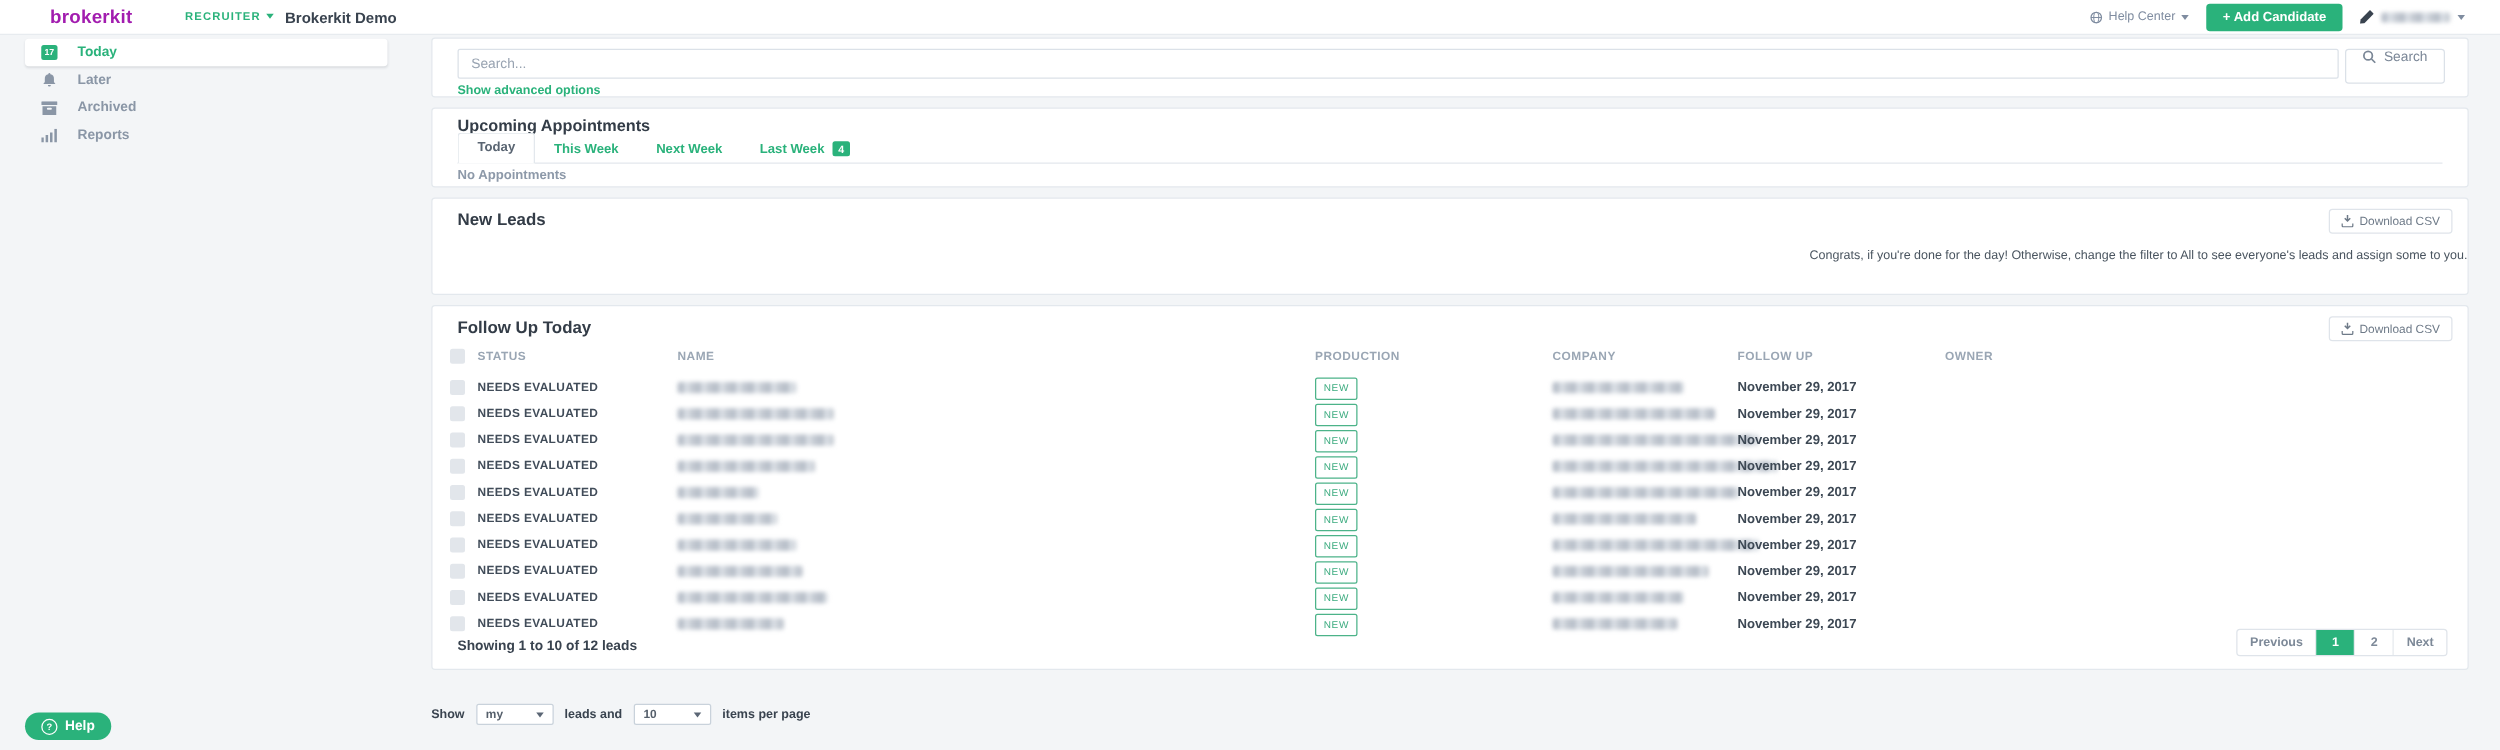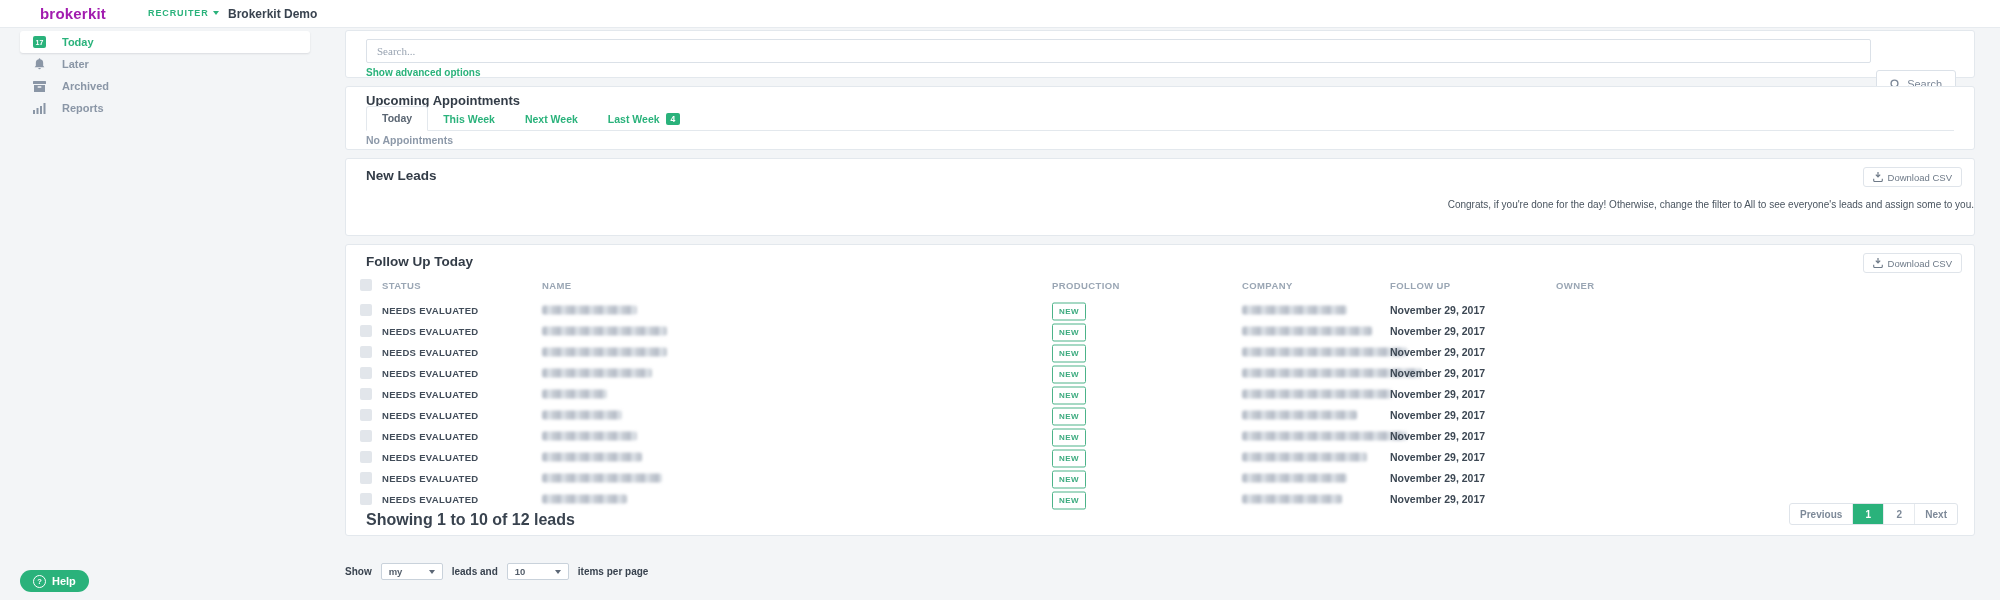--- a/index.html
+++ b/index.html
@@ -29,24 +29,24 @@
   .side-icon{width:15px;display:flex;justify-content:center;align-items:center;}
   .cal-icon{width:13px;height:12px;background:#2ab27b;border-radius:2px;color:#fff;font-size:7px;font-weight:bold;display:flex;align-items:center;justify-content:center;line-height:1;}
 
   
   .card{position:absolute;left:345px;width:1630px;background:#fff;border:1px solid #e3e8ed;border-radius:3px;box-sizing:border-box;}
   .card-title{position:absolute;left:20px;top:9px;font-size:13.5px;font-weight:bold;color:#333c47;}
   .csv-btn{position:absolute;right:12px;top:8px;height:20px;display:flex;align-items:center;gap:5px;background:#fff;border:1px solid #dfe4ea;border-radius:3px;color:#6e7a88;font-size:9.5px;padding:0 9px;cursor:pointer;font-family:inherit;}
 
   
   .card.search{top:30px;height:48px;}
-  .search-input{position:absolute;left:20px;top:8px;width:1505px;height:24px;box-sizing:border-box;border:1px solid #dbe1e8;border-radius:2px;padding:0 10px;font-size:11px;color:#39434f;font-family:Liberation Serif, serif;}
+  .search-input{position:absolute;left:20px;top:8px;width:1505px;height:24px;box-sizing:border-box;border:1px solid #dbe1e8;border-radius:2px;padding:0 10px;font-size:11px;color:#39434f;font-family:Liberation Sans, sans-serif;}
   .search-input::placeholder{color:#98a3b1;}
   .advanced-link{position:absolute;left:20px;top:36px;font-size:10px;color:#2ab27b;font-weight:bold;cursor:pointer;}
-  .search-btn{position:absolute;right:18px;top:8px;height:28px;display:flex;align-items:center;gap:6px;background:#fff;border:1px solid #dbe1e8;border-radius:3px;color:#7b8797;font-size:11px;padding:0 13px;cursor:pointer;font-family:inherit;margin-top:31px;}
+  .search-btn{position:absolute;right:18px;top:8px;height:28px;display:flex;align-items:flex-start;gap:6px;background:#fff;border:1px solid #dbe1e8;border-radius:3px;color:#7b8797;font-size:11px;padding:0 13px;cursor:pointer;font-family:inherit;}
 
   
   .card.appts{top:86px;height:64px;}
   .tabs{position:absolute;left:20px;right:20px;top:20px;height:23px;border-bottom:1px solid #e3e8ed;display:flex;align-items:flex-end;}
   .tab{display:flex;align-items:center;gap:6px;font-size:10.5px;font-weight:bold;color:#2ab27b;padding:5px 15px 6px;cursor:pointer;margin-bottom:-1px;}
   .tab.active{background:#fff;border:1px solid #e3e8ed;border-bottom:1px solid #fff;border-radius:3px 3px 0 0;color:#5a6572;}
   .tab-badge{background:#2ab27b;color:#fff;font-size:8.5px;font-weight:bold;border-radius:2px;padding:1.5px 5px;line-height:1;}
   .no-appts{position:absolute;left:20px;top:47px;font-size:10.5px;font-weight:bold;color:#8d99a9;}
 
   
@@ -61,22 +61,22 @@
   .cb{width:12px;height:12px;background:#e2e6eb;border-radius:2px;cursor:pointer;}
   .rows{position:absolute;left:0;top:54px;width:100%;}
   .lead-row{position:relative;height:21px;width:100%;}
   .lead-row .cell{position:absolute;top:50%;transform:translateY(-50%);}
   .c-cb{left:14px;}
   .c-status{left:36px;font-size:9.5px;font-weight:bold;color:#414c59;letter-spacing:.3px;}
   .c-name{left:196px;}
   .c-prod{left:706px;}
   .c-comp{left:896px;}
   .c-fup{left:1044px;font-size:10.5px;font-weight:bold;color:#3d4854;}
-  .badge-new{display:inline-block;border:1px solid #4cb389;color:#3cab7f;font-size:8px;font-weight:bold;letter-spacing:.5px;border-radius:2px;padding:4px 6px;line-height:1;background:#fff;}
-  .summary{position:absolute;left:20px;top:266px;font-size:16px;font-weight:bold;color:#39434f;}
+  .badge-new{display:inline-block;border:1px solid #4cb389;color:#3cab7f;font-size:8px;font-weight:normal;letter-spacing:.5px;border-radius:2px;padding:4px 6px;line-height:1;background:#fff;}
+  .summary{position:absolute;left:20px;top:266px;font-size:11px;font-weight:bold;color:#39434f;}
   .pagination{position:absolute;right:16px;top:258px;display:flex;border:1px solid #dfe4ea;border-radius:3px;overflow:hidden;height:20px;font-size:10px;font-weight:bold;color:#7d8998;background:#fff;}
   .page-btn{display:flex;align-items:center;justify-content:center;padding:0 10px;border-right:1px solid #e6eaee;cursor:pointer;min-width:10px;}
   .page-btn:last-child{border-right:none;}
   .page-btn.active{background:#2ab27b;color:#fff;}
 
   
   .footer-filter{position:absolute;left:345px;top:563px;display:flex;align-items:center;gap:9px;font-size:10px;font-weight:bold;color:#39434f;}
   .mini-select{width:62px;height:17px;box-sizing:border-box;border:1px solid #c9d2db;border-radius:2px;background:#fff;display:flex;align-items:center;justify-content:space-between;padding:0 7px;font-size:9.5px;color:#555f6b;cursor:pointer;}
 
   
@@ -88,20 +88,39 @@
 
 <div id="app">
 
   <header class="topbar">
     <div class="logo">brokerkit</div>
     <div class="recruiter">
       <span>RECRUITER</span>
       <span class="caret"></span>
     </div>
     <div class="apptitle">Brokerkit Demo</div>
+    <div class="top-right">
+      <div class="help-center">
+        <svg width="10" height="10" viewBox="0 0 10 10">
+            <circle cx="5" cy="5" r="4.2" fill="none" stroke="#7f8ca0" stroke-width="1"></circle>
+            <ellipse cx="5" cy="5" rx="2" ry="4.2" fill="none" stroke="#7f8ca0" stroke-width=".8"></ellipse>
+            <line x1=".8" y1="5" x2="9.2" y2="5" stroke="#7f8ca0" stroke-width=".8"></line>
+          </svg>
+        <span>Help Center</span>
+        <span class="caret"></span>
+      </div>
+      <button class="add-candidate">+ Add Candidate</button>
+      <div class="user-chip">
+        <svg width="11" height="11" viewBox="0 0 11 11">
+            <path d="M8 0l3 3-7.5 7.5L0 11l.5-3.5z" fill="#39434f"></path>
+          </svg>
+        <span class="redacted user-redacted"></span>
+        <span class="caret" style="color:#7f8ca0"></span>
+      </div>
+    </div>
   </header>
 
   <nav class="sidebar">
     <div class="side-item active">
       <span class="side-icon">
           <span class="cal-icon">17</span>
         </span>
       <span>Today</span>
     </div>
     <div class="side-item">

